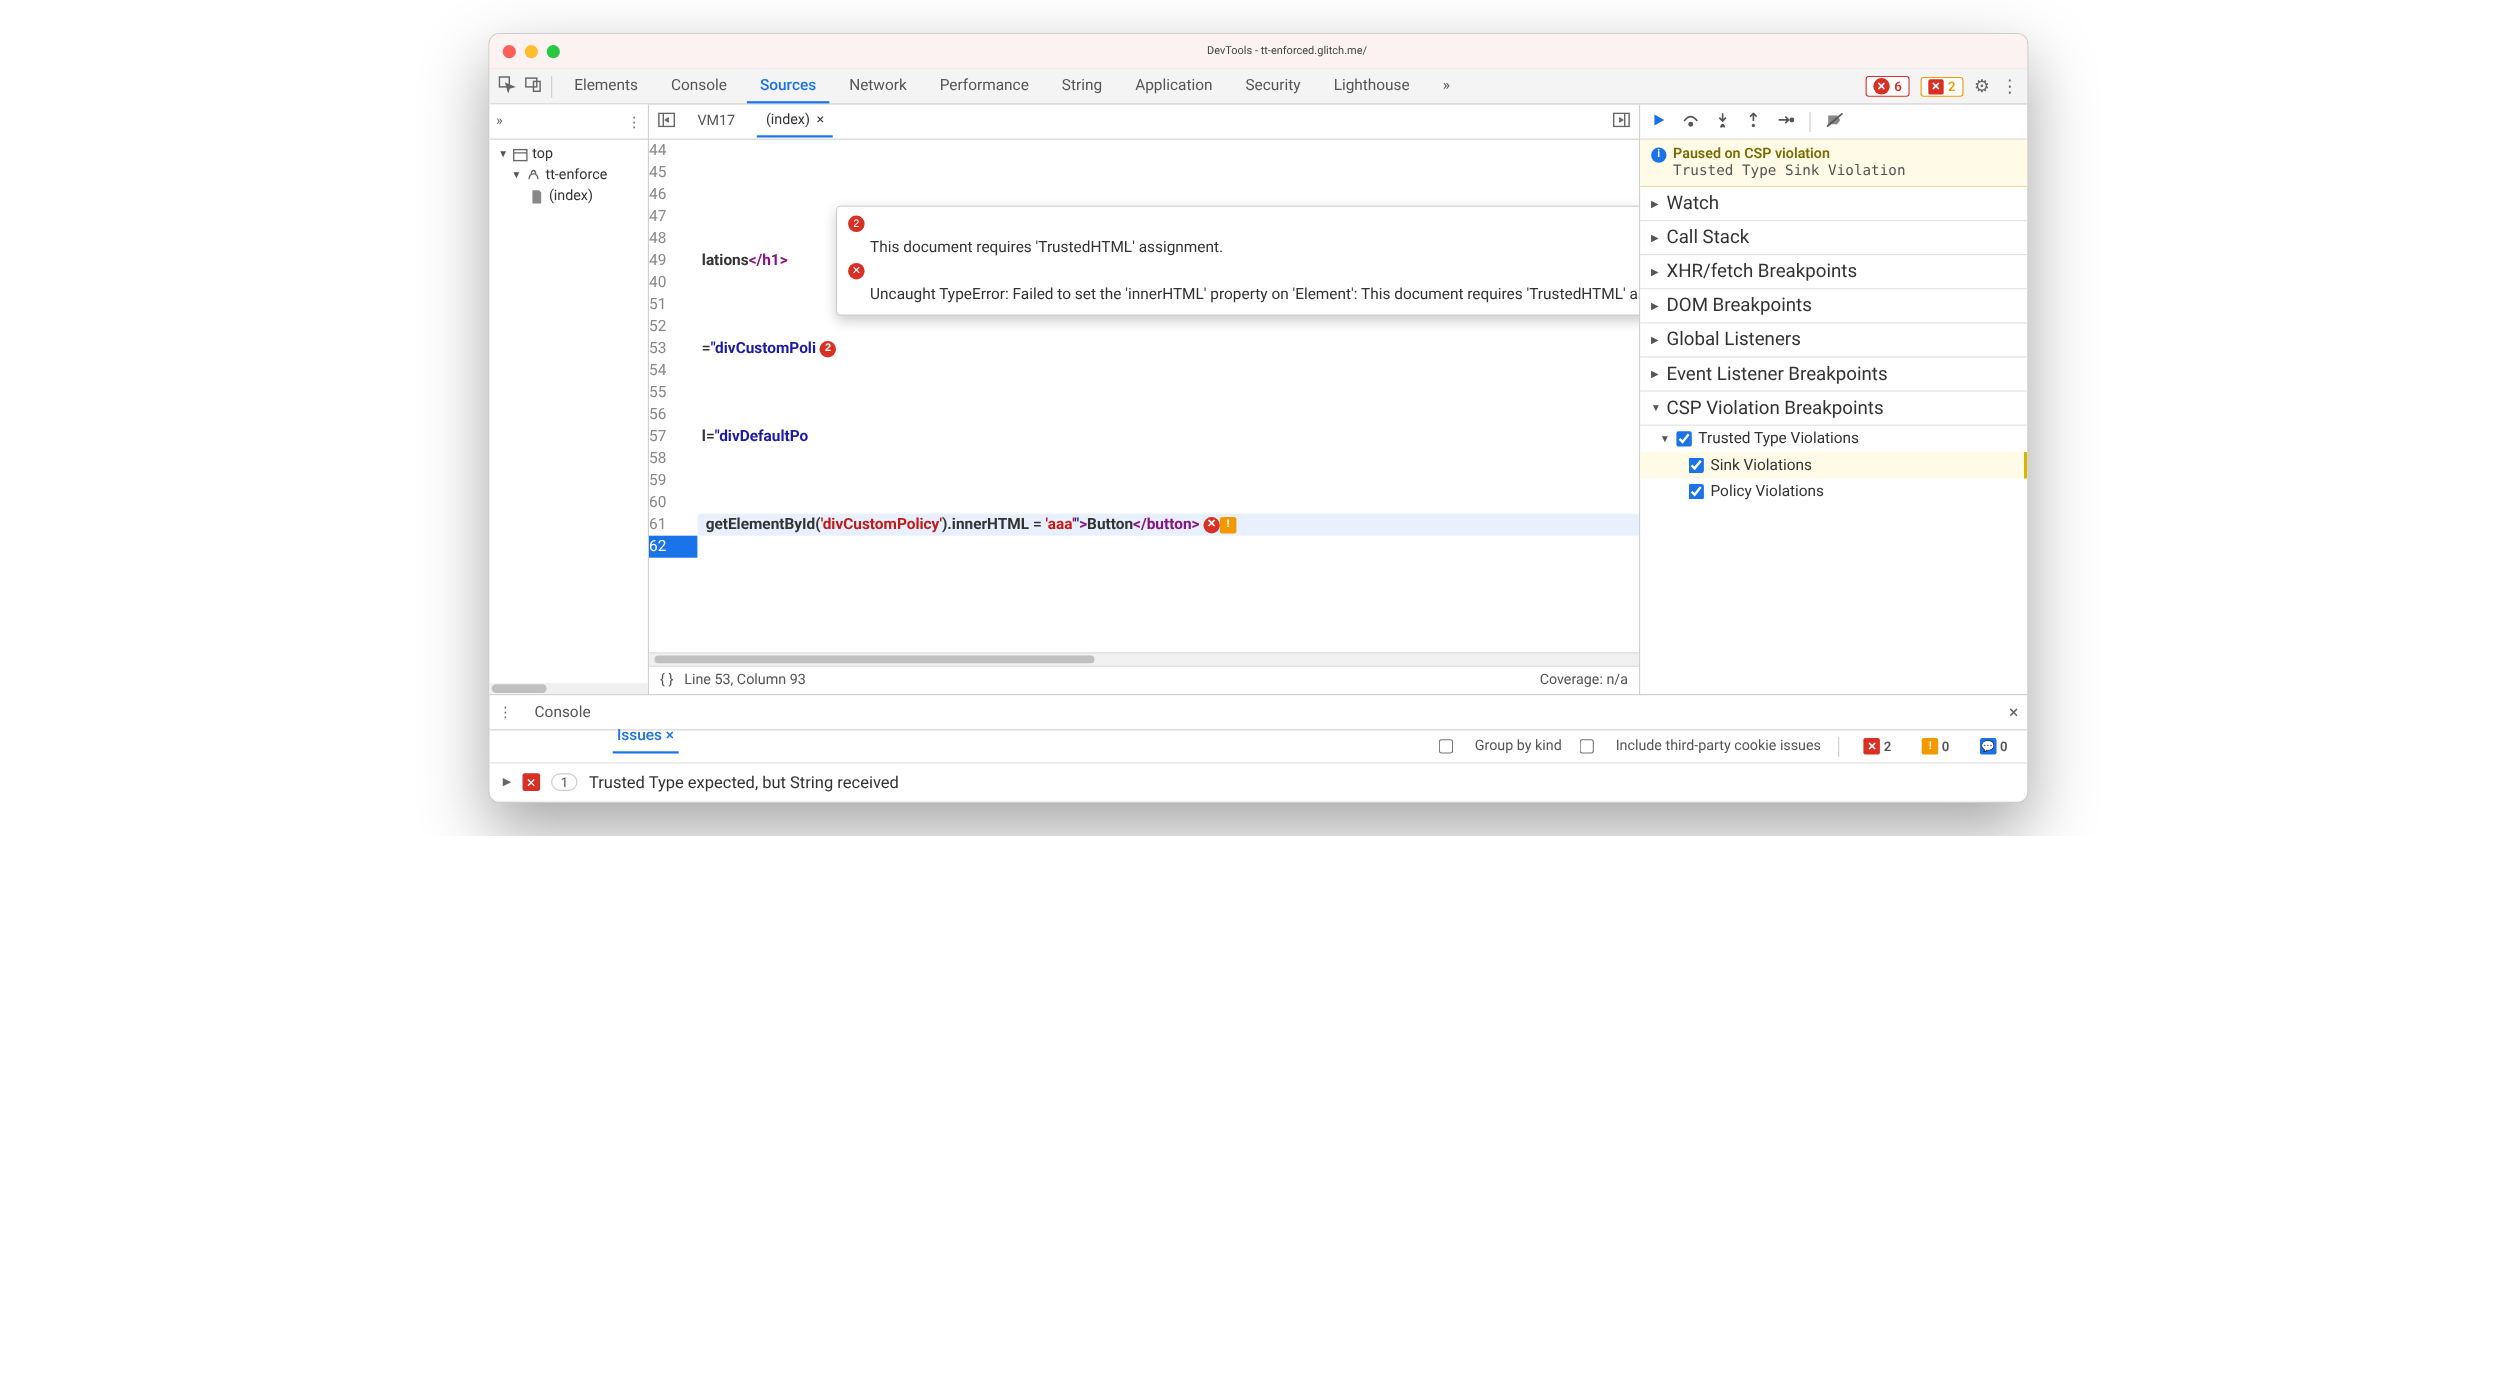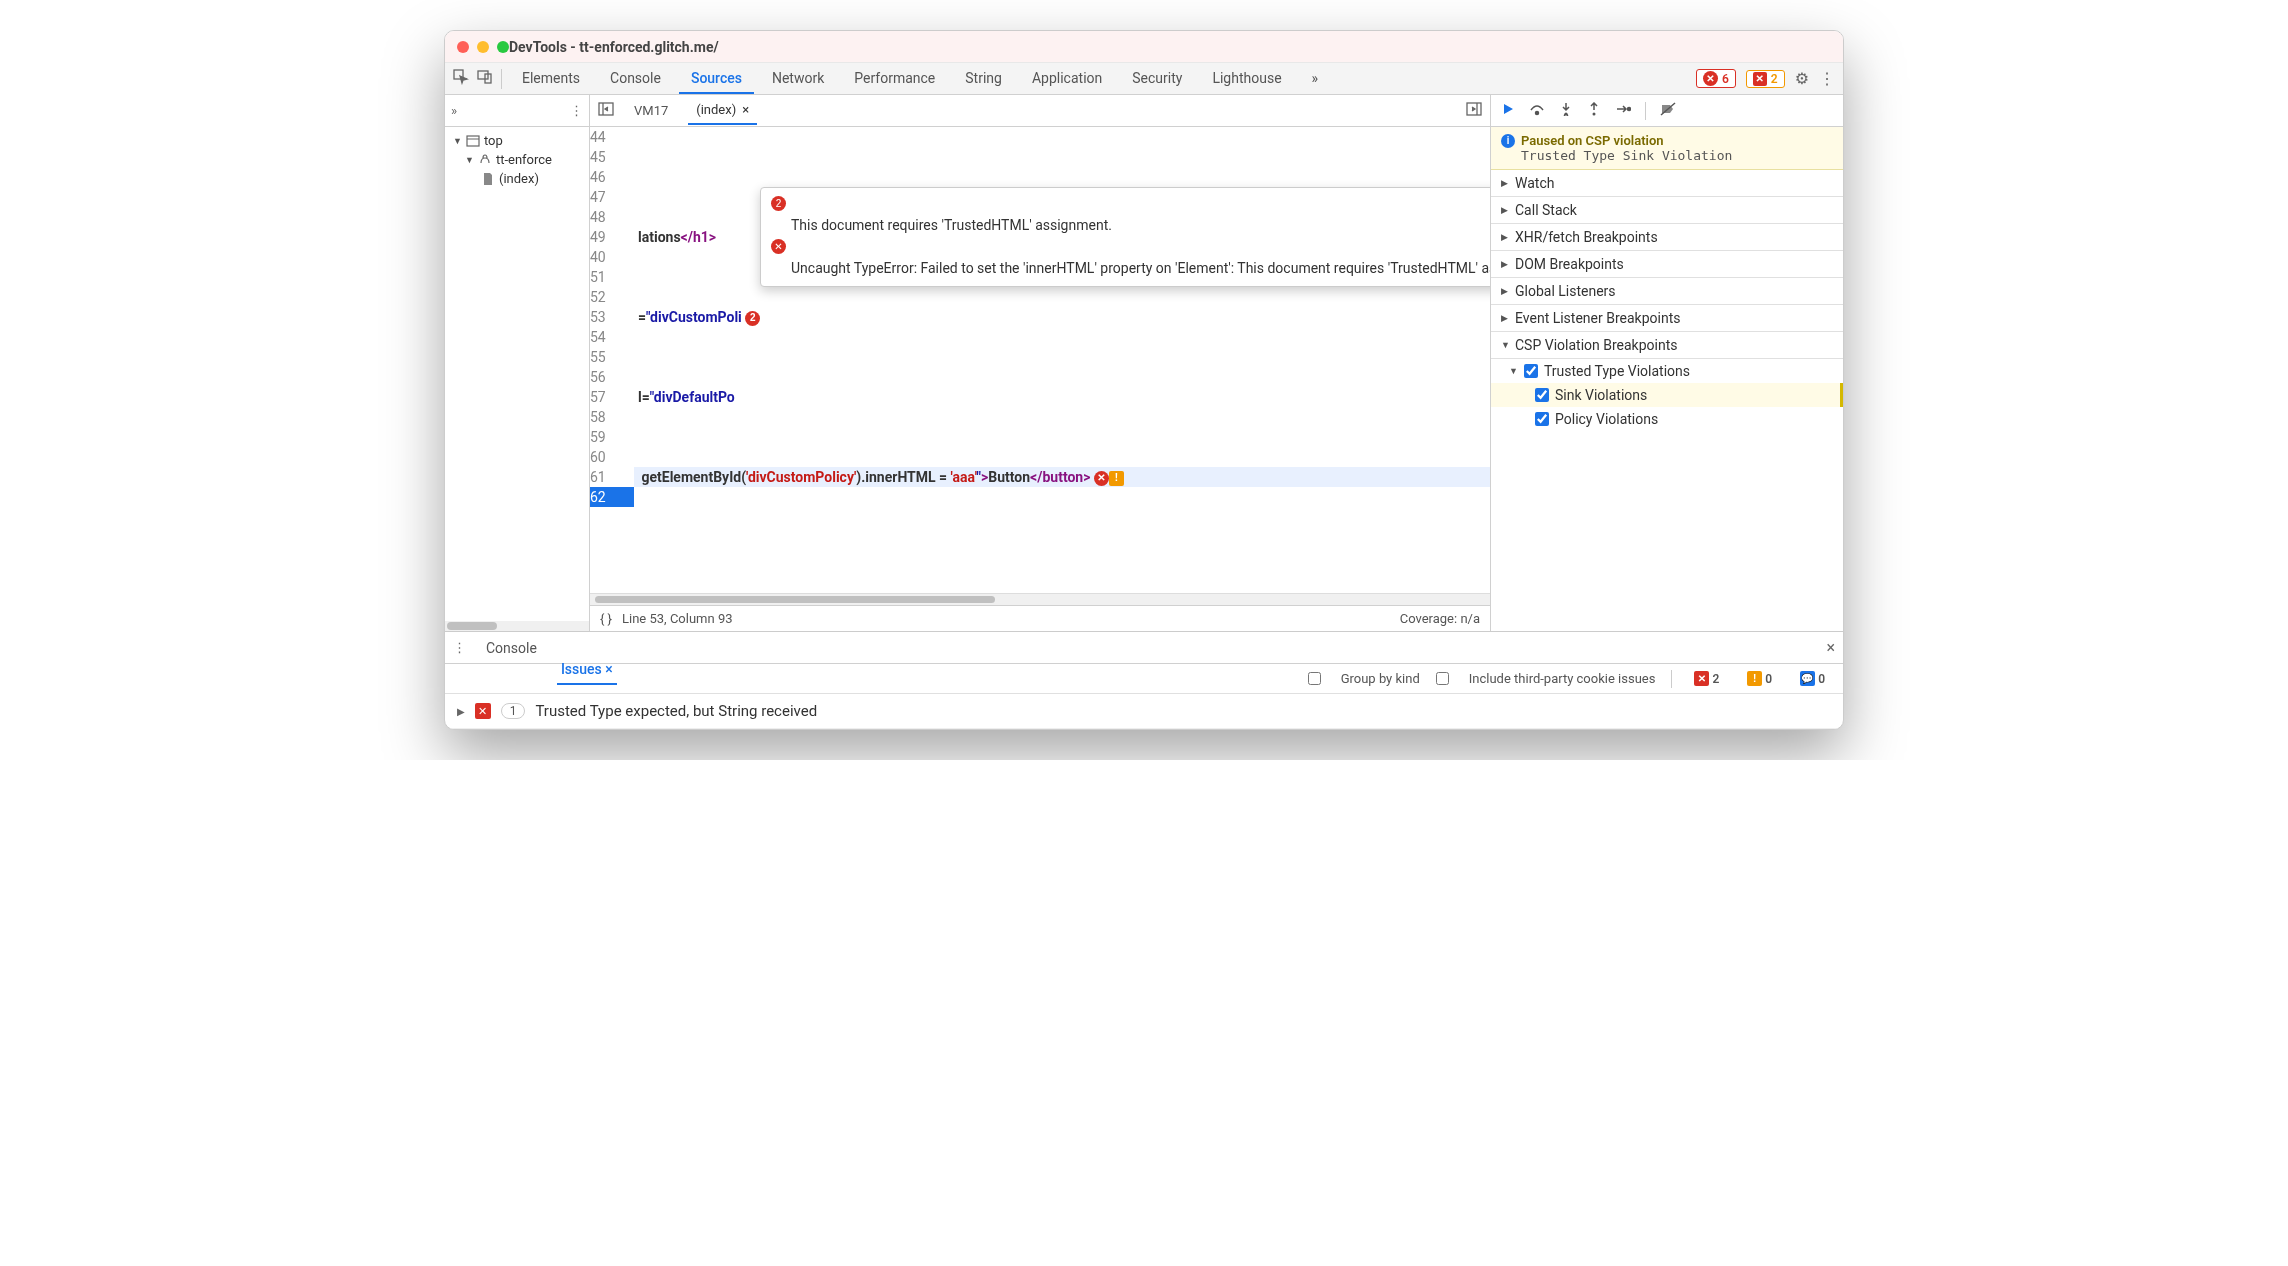--- a/index.html
+++ b/index.html
@@ -4,21 +4,21 @@
 <style>
 * { box-sizing: border-box; margin: 0; padding: 0; font-family: -apple-system, "Segoe UI", Roboto, sans-serif; }
 body { background: #fff; font-size: 13px; color: #333; }
 .window { width: 1400px; height: 700px; margin: 30px auto; border: 1px solid #ccc; border-radius: 10px; overflow: hidden; box-shadow: 0 25px 60px rgba(0,0,0,0.35); background: #fff; display: flex; flex-direction: column; }
 .titlebar { background: #fdf2f2; height: 32px; display: flex; align-items: center; padding: 0 12px; border-bottom: 1px solid #e8e8e8; }
 .traffic { display: flex; gap: 8px; }
 .traffic span { width: 12px; height: 12px; border-radius: 50%; display: inline-block; }
 .t-red { background: #ff5f57; }
 .t-yellow { background: #ffbd2e; }
 .t-green { background: #28c940; }
-.titlebar .title { flex: 1; font-size: 14px; color: #444; font-weight: 700; }
+.titlebar .title { flex: 1; text-align: center; font-size: 10px; color: #444; font-weight: 400; }
 .toolbar { display: flex; align-items: center; height: 32px; border-bottom: 1px solid #d0d0d0; padding: 0 8px; background: #f4f4f4; }
 .toolbar .sep { width: 1px; height: 20px; background: #ccc; margin: 0 8px; }
 .tabs { display: flex; gap: 6px; flex: 1; }
 .tab { padding: 6px 12px; color: #555; cursor: pointer; font-size: 14px; }
 .tab.active { color: #1a73e8; border-bottom: 2px solid #1a73e8; font-weight: 500; }
 .badge { display: inline-flex; align-items: center; gap: 4px; padding: 1px 6px; border-radius: 3px; font-size: 12px; font-weight: 600; }
 .badge-outline-err { border: 1px solid #d93025; color: #d93025; background: #fff; }
 .badge-outline-warn { border: 1px solid #f29900; color: #f29900; background: #fff; }
 .right-icons { display: flex; align-items: center; gap: 10px; }
 .gear, .kebab { color: #666; font-size: 16px; cursor: pointer; }
@@ -49,21 +49,21 @@
 .warn-icon { display: inline-flex; width: 15px; height: 15px; background: #f29900; color: #fff; border-radius: 2px; font-size: 10px; align-items: center; justify-content: center; vertical-align: middle; font-family: sans-serif; }
 .tooltip { position: absolute; top: 60px; left: 170px; right: -340px; background: #fff; border: 1px solid #ccc; box-shadow: 0 4px 12px rgba(0,0,0,0.2); padding: 6px 10px; font-family: sans-serif; font-size: 14px; z-index: 10; border-radius: 4px; }
 .tooltip .trow { display: flex; align-items: center; gap: 6px; padding: 2px 0; }
 .status-bar { height: 26px; border-top: 1px solid #d0d0d0; display: flex; align-items: center; padding: 0 10px; font-size: 13px; color: #555; justify-content: space-between; background: #fff; }
 .right-panel { width: 352px; display: flex; flex-direction: column; }
 .dbg-toolbar { height: 32px; border-bottom: 1px solid #d0d0d0; display: flex; align-items: center; padding: 0 8px; gap: 14px; color: #555; }
 .dbg-toolbar .resume { color: #1a73e8; }
 .paused-msg { background: #fffbe6; border-bottom: 1px solid #e8e0a0; padding: 6px 10px; font-size: 13px; }
 .paused-msg .pm-title { color: #7a6a00; font-weight: 600; display: flex; align-items: center; gap: 6px; }
 .paused-msg .pm-sub { font-family: Menlo, monospace; color: #555; padding-left: 20px; }
-.section { border-bottom: 1px solid #e0e0e0; padding: 5px 10px; font-size: 14px; display: flex; align-items: center; gap: 4px; cursor: pointer; }
+.section { border-bottom: 1px solid #e0e0e0; padding: 5px 10px; font-size: 17px; display: flex; align-items: center; gap: 4px; cursor: pointer; }
 .section .tri { font-size: 9px; width: 10px; }
 .section.open .tri::before { content: "▼"; }
 .section.closed .tri::before { content: "▶"; }
 .sub-item { padding: 4px 10px 4px 28px; display: flex; align-items: center; gap: 6px; font-size: 14px; }
 .sub-item.hl { background: #fffbe6; border-right: 3px solid #d4b800; }
 .sub-item input[type=checkbox] { accent-color: #1a73e8; width: 14px; height: 14px; }
 .drawer { border-top: 1px solid #ccc; display: flex; flex-direction: column; }
 .drawer-tabs { height: 32px; border-bottom: 1px solid #d0d0d0; display: flex; align-items: center; padding: 0 8px; gap: 16px; }
 .drawer-filter { height: 30px; border-bottom: 1px solid #e0e0e0; display: flex; align-items: center; justify-content: flex-end; padding: 0 12px; gap: 16px; font-size: 13px; color: #555; }
 .drawer-filter label { display: flex; align-items: center; gap: 20px; }

